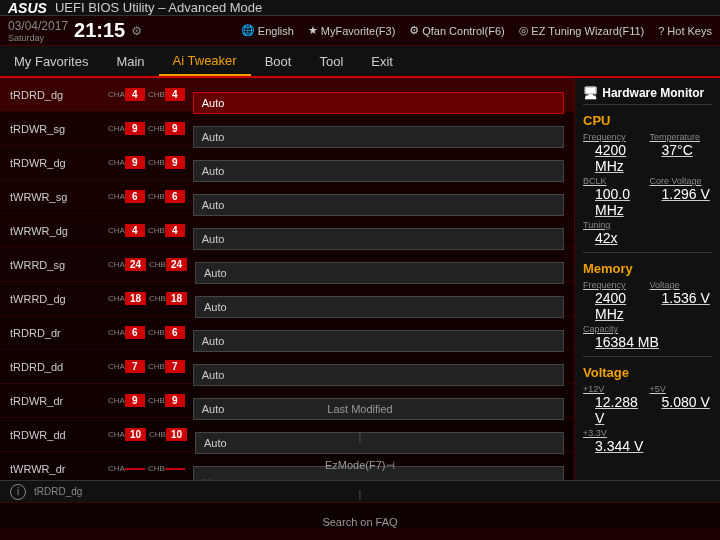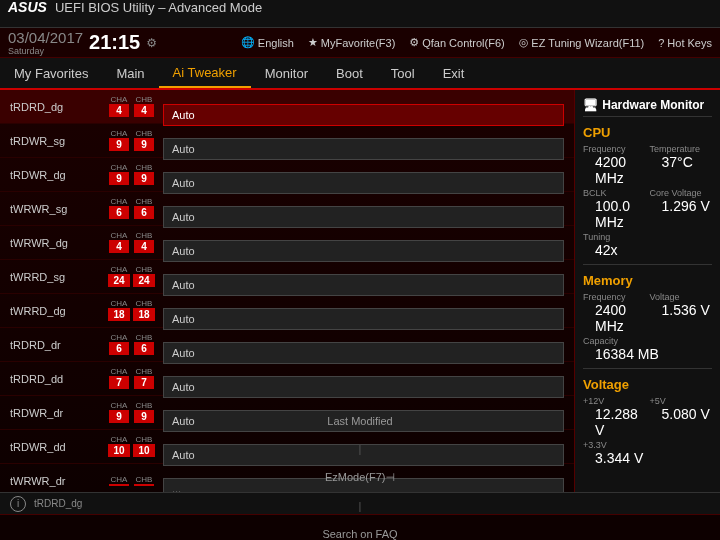--- a/index.html
+++ b/index.html
@@ -9,24 +9,24 @@
       background: #1a0000;
       font-family: Arial, sans-serif;
       font-size: 12px;
       color: #ccc;
       overflow: hidden;
     }
 
     
     #title-bar {
       background: #111;
-      height: 28px;
-      display: flex;
-      align-items: flex-end;
-      padding: 12px 8px;
+      height: 16px;
+      display: flex;
+      align-items: center;
+      padding: 2px 8px;
       border-bottom: 1px solid #333;
     }
     #asus-logo {
       color: #fff;
       font-weight: bold;
       font-size: 14px;
       margin-right: 8px;
       font-style: italic;
     }
     #title-text {
@@ -106,21 +106,21 @@
       min-width: 90px;
     }
 
     .channel-badges {
       display: flex;
       gap: 3px;
       margin: 0 8px;
     }
     .badge {
       display: flex;
-      flex-direction: column;
+      flex-direction: row;
       align-items: center;
       min-width: 22px;
     }
     .badge-label {
       font-size: 8px;
       color: #888;
       line-height: 1;
     }
     .badge-val {
       background: #c00;
@@ -173,20 +173,21 @@
       color: #f0a000;
       font-size: 13px;
       font-weight: bold;
       margin: 8px 0 4px 0;
     }
     .hw-grid {
       display: grid;
       grid-template-columns: 1fr 1fr;
       gap: 2px 4px;
       font-size: 10px;
+      text-decoration: underline;
     }
     .hw-label { color: #888; font-size: 9px; }
     .hw-value { color: #fff; font-size: 14px; margin-left: 12px; }
     .hw-divider {
       border: none;
       border-top: 1px solid #333;
       margin: 6px 0;
     }
 
     
@@ -235,21 +236,21 @@
 <body>
 
 <div id="title-bar">
   <span id="asus-logo">ASUS</span>
   <span id="title-text">UEFI BIOS Utility – Advanced Mode</span>
 </div>
 
 <div id="top-bar">
   <div id="datetime">
     <div style="display:flex;flex-direction:column;align-items:flex-start;">
-      <span style="font-size:15px;color:#888;">03/04/2017</span>
+      <span style="font-size:12px;color:#888;">03/04/2017</span>
       <span style="font-size:9px;color:#888;">Saturday</span>
     </div>
     <span style="color:#fff;font-size:20px;font-weight:bold;">21:15</span>
     <span style="color:#888;font-size:12px;cursor:pointer;">⚙</span>
   </div>
   <div id="top-nav">
     <span class="top-nav-item">
       <span>🌐</span>
       <span>English</span>
     </span>
@@ -269,21 +270,20 @@
       <span>?</span>
       <span>Hot Keys</span>
     </span>
   </div>
 </div>
 
 <div id="menu-bar">
   <div class="menu-item">My Favorites</div>
   <div class="menu-item">Main</div>
   <div class="menu-item active">Ai Tweaker</div>
-  <div class="menu-item">Monitor</div>
   <div class="menu-item">Boot</div>
   <div class="menu-item">Tool</div>
   <div class="menu-item">Exit</div>
 </div>
 
 <div id="main-content">
 
   <div id="settings-panel">
 
   <div class="setting-row">

